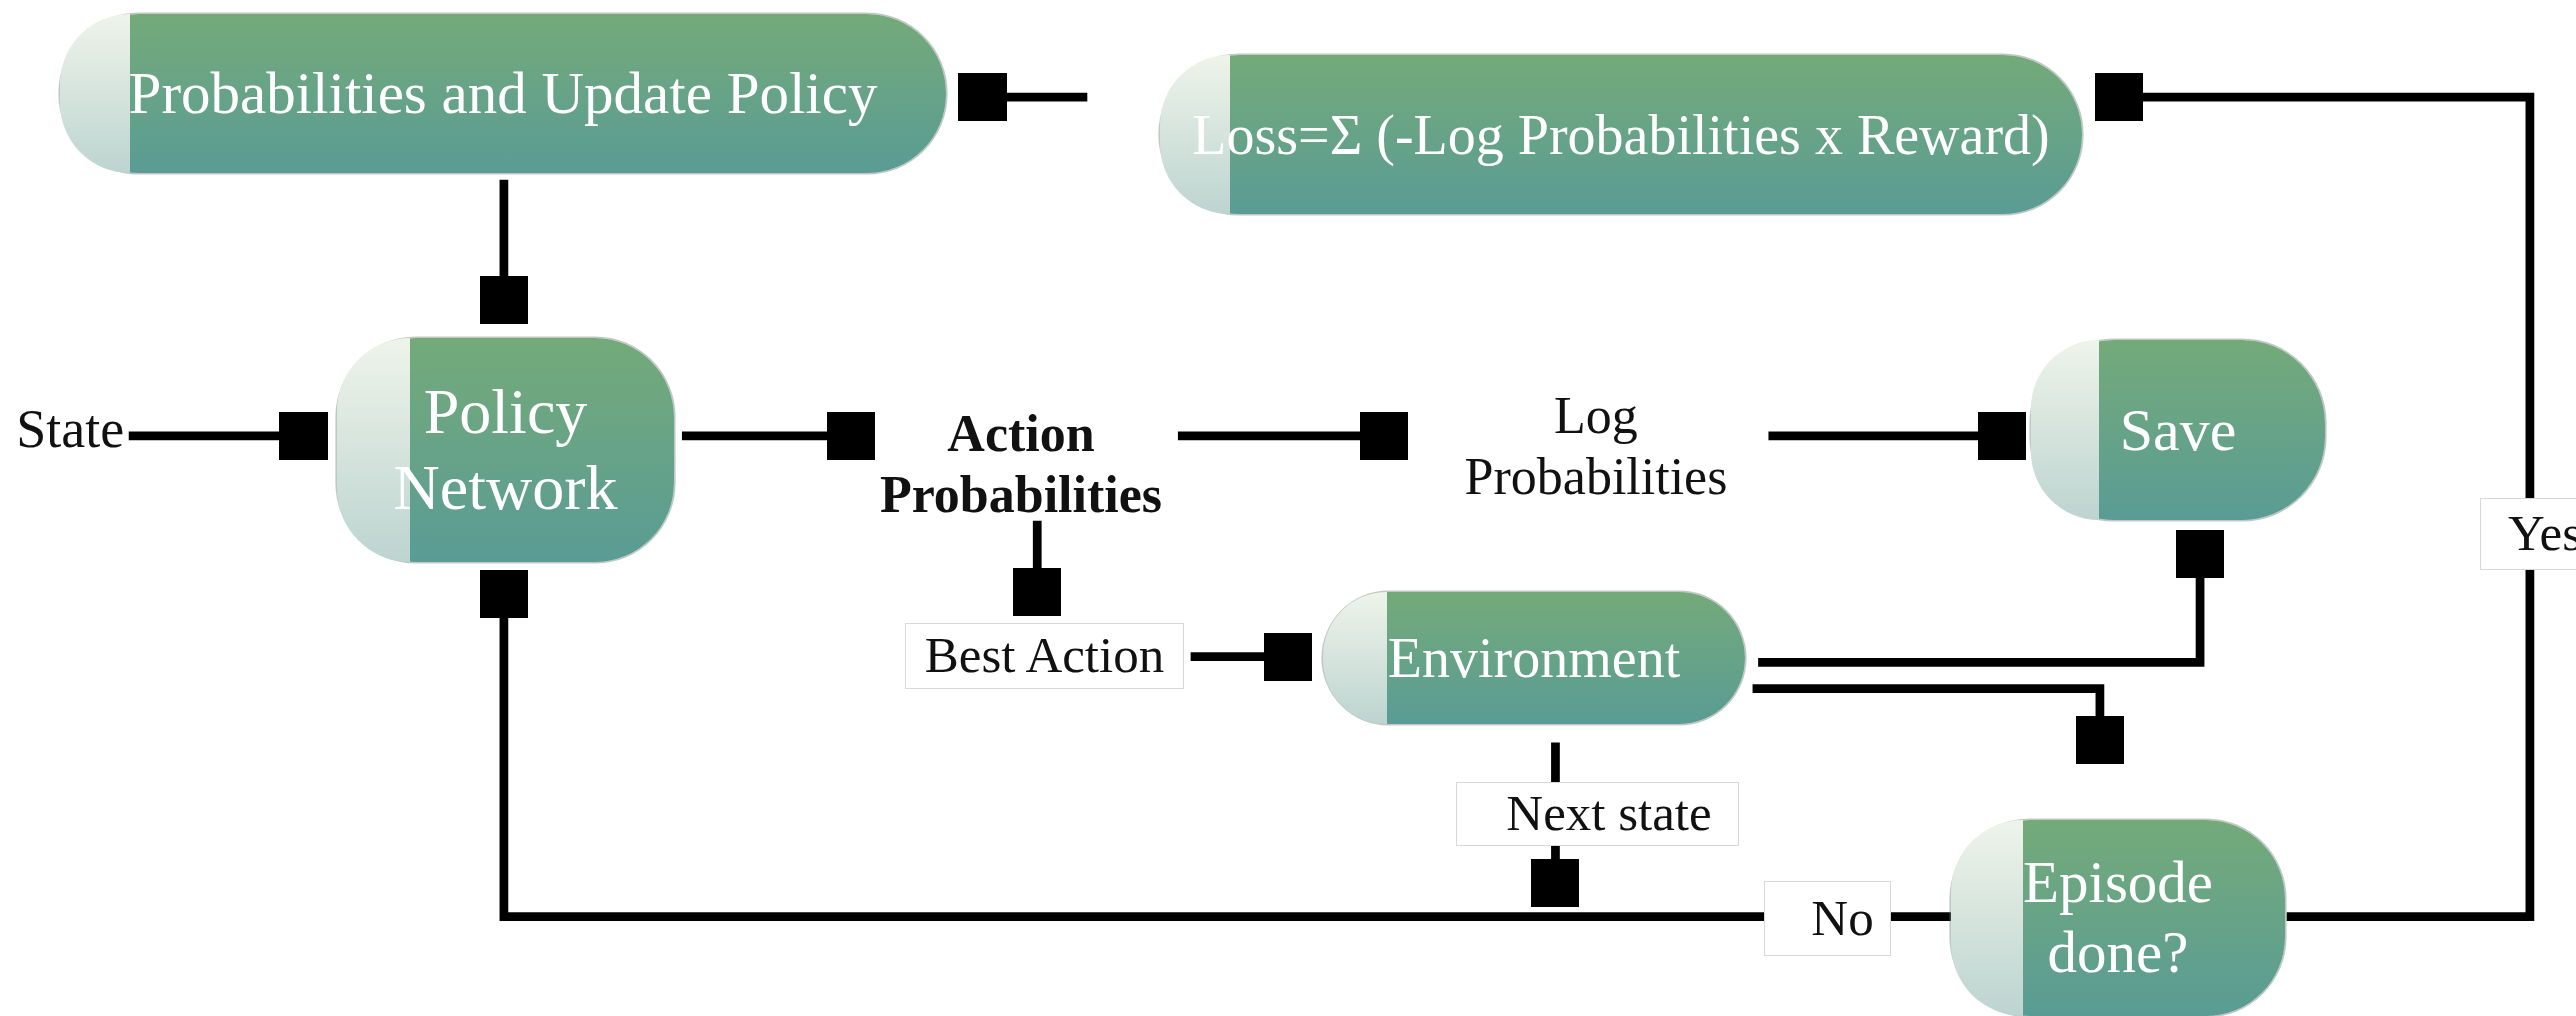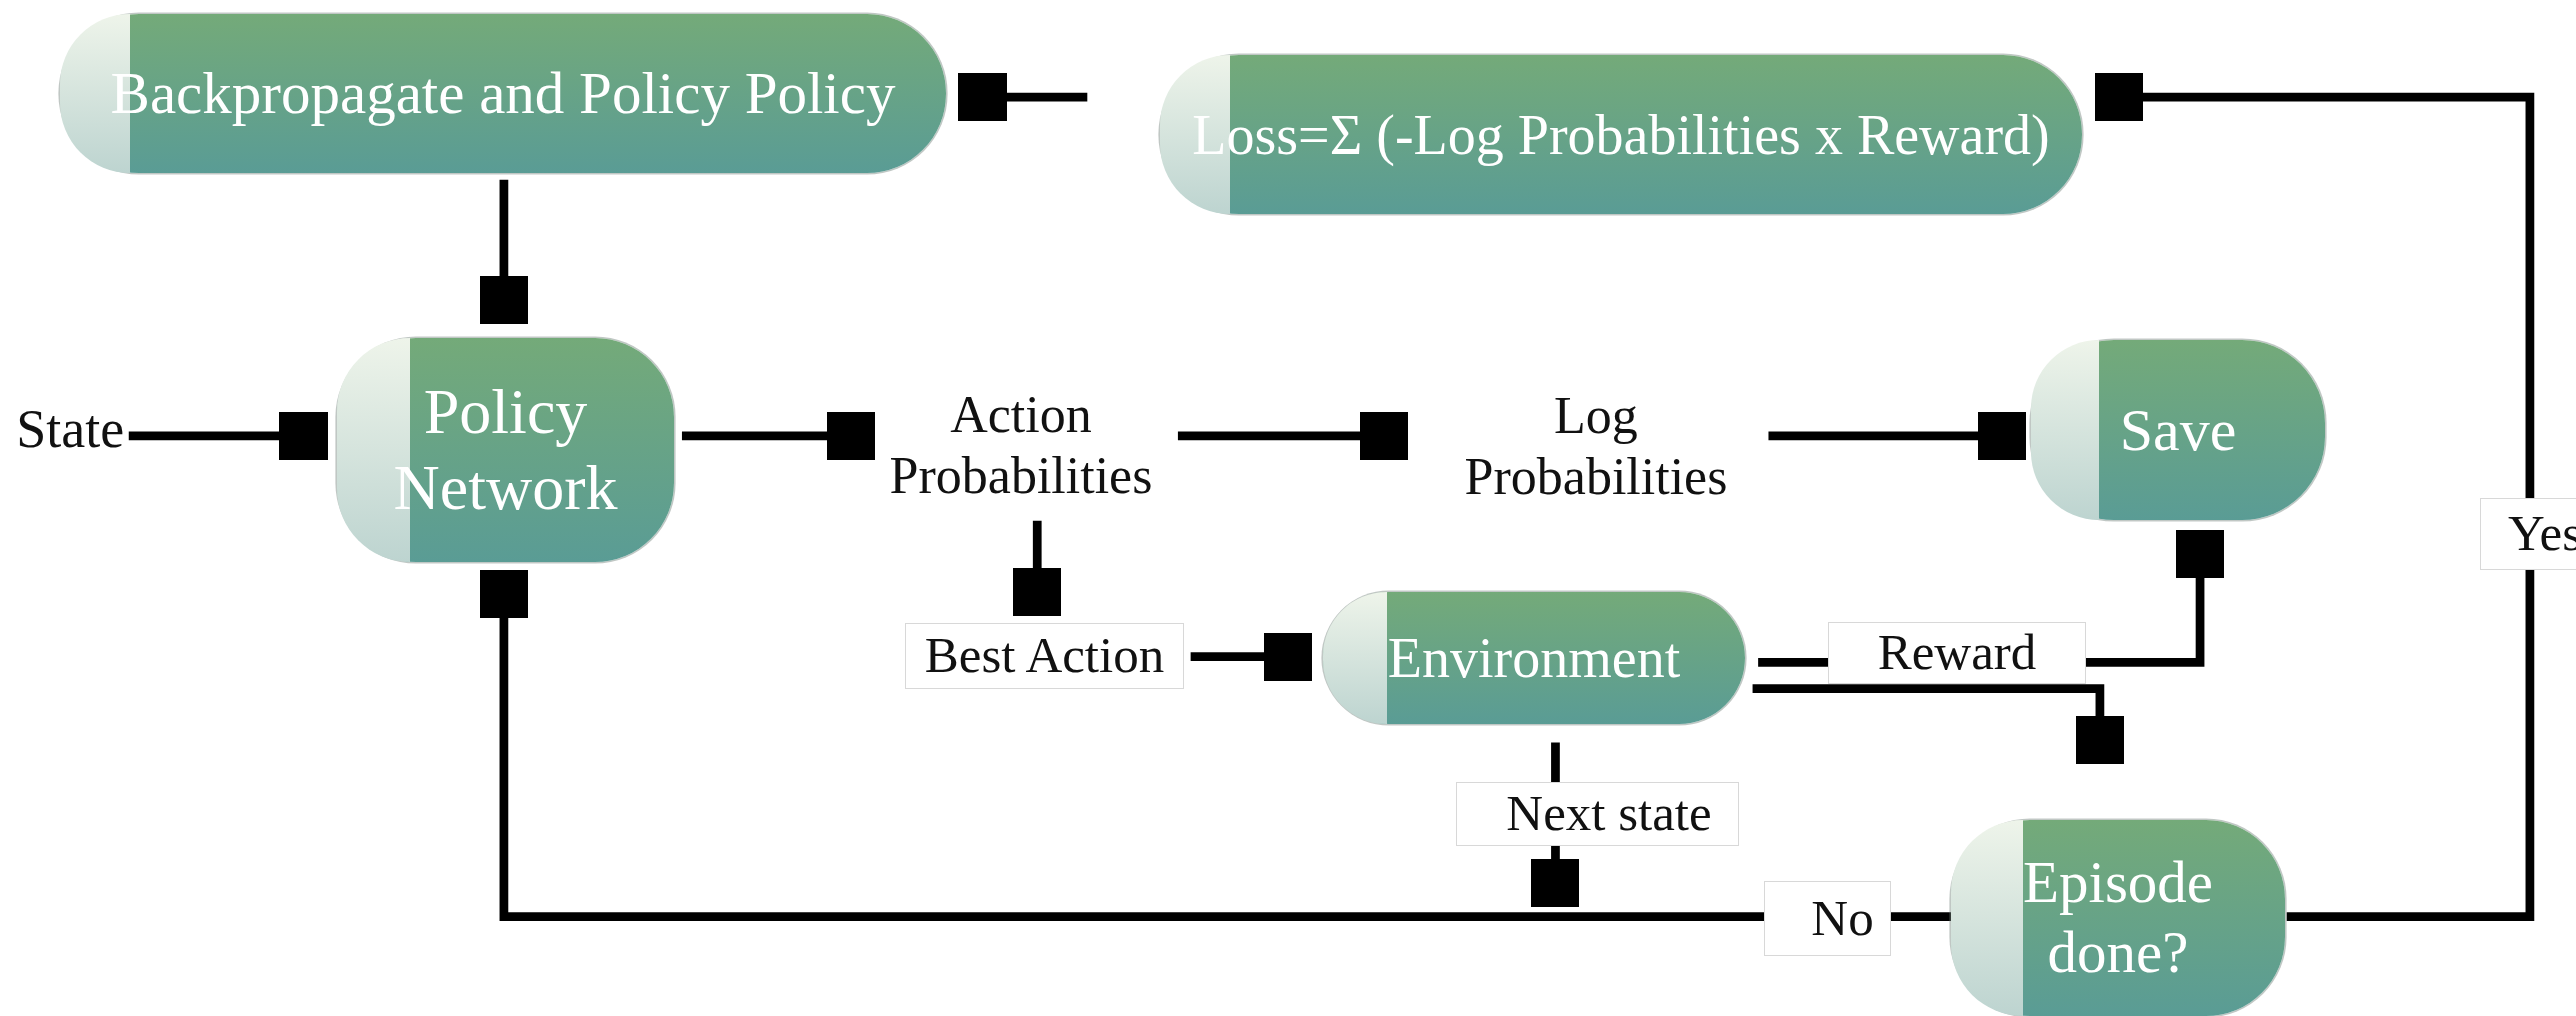--- a/index.html
+++ b/index.html
@@ -59,21 +59,21 @@
     white-space:pre-line;
     line-height:1.16;
     font-size:52px;
   }
   .label.boxed{
     background:var(--label-box-bg);
     border:1.6px solid var(--label-box-border);
     font-size:51px;
   }
   .label-state      {left:4.8px;   top:397px; width:131px; height:64px;font-size:54px;}
-  .label-action     {left:874px;top:374px; width:294px; height:143px;}
+  .label-action     {left:874px;top:393px; width:294px; height:143px;font-weight:bold;}
   .label-log        {left:1443px;top:375px; width:306px; height:143px;}
   .label-best-action{left:905px;top:623px; width:277px; height:64px;}
   .label-reward     {left:1828px;top:622px; width:256px; height:60px;}
   .label-next-state {left:1456px;top:782px; width:258px; height:62px;padding-left:23px;}
   .label-no         {left:1764px;top:881px;width:95px; height:73px;padding-left:30px;}
   .label-yes        {left:2480px;top:498px; width:92px; height:70px;padding-left:18px;}
 </style>
 </head>
 <body>
 
@@ -95,21 +95,21 @@
     <path d="M1498,826 H1642" marker-end="url(#arrow)"></path>
     <path d="M2212,833 H2768 V675" marker-end="url(#arrow)"></path>
     <path d="M2205,866 H2642 V952" marker-end="url(#arrow)"></path>
     <path d="M1957,934 V1132" marker-end="url(#arrow)"></path>
     <path d="M2455,1153 H634 V726" marker-end="url(#arrow)"></path>
     <path d="M2877,1153 H3183 V122 H2645" marker-end="url(#arrow)"></path>
   </svg>
 
   <div class="node node-backprop">
     <span class="cap"></span>
-    <span class="node-label">Backpropagate and Policy Policy</span>
+    <span class="node-label">Probabilities and Update Policy</span>
   </div>
 
   <div class="node node-loss">
     <span class="cap"></span>
     <span class="node-label">Loss=Σ (-Log Probabilities x Reward)</span>
   </div>
 
   <div class="node node-policy">
     <span class="cap"></span>
     <span class="node-label">Policy
@@ -131,19 +131,18 @@
     <span class="cap"></span>
     <span class="node-label">Environment</span>
   </div>
 
   <div class="label label-state">State</div>
   <div class="label label-action">Action
 Probabilities</div>
   <div class="label label-log">Log
 Probabilities</div>
   <div class="label label-best-action boxed">Best Action</div>
-  <div class="label label-reward boxed">Reward</div>
   <div class="label label-next-state boxed">Next state</div>
   <div class="label label-no boxed">No</div>
   <div class="label label-yes boxed">Yes</div>
 
 </div>
 
 
 </body></html>

